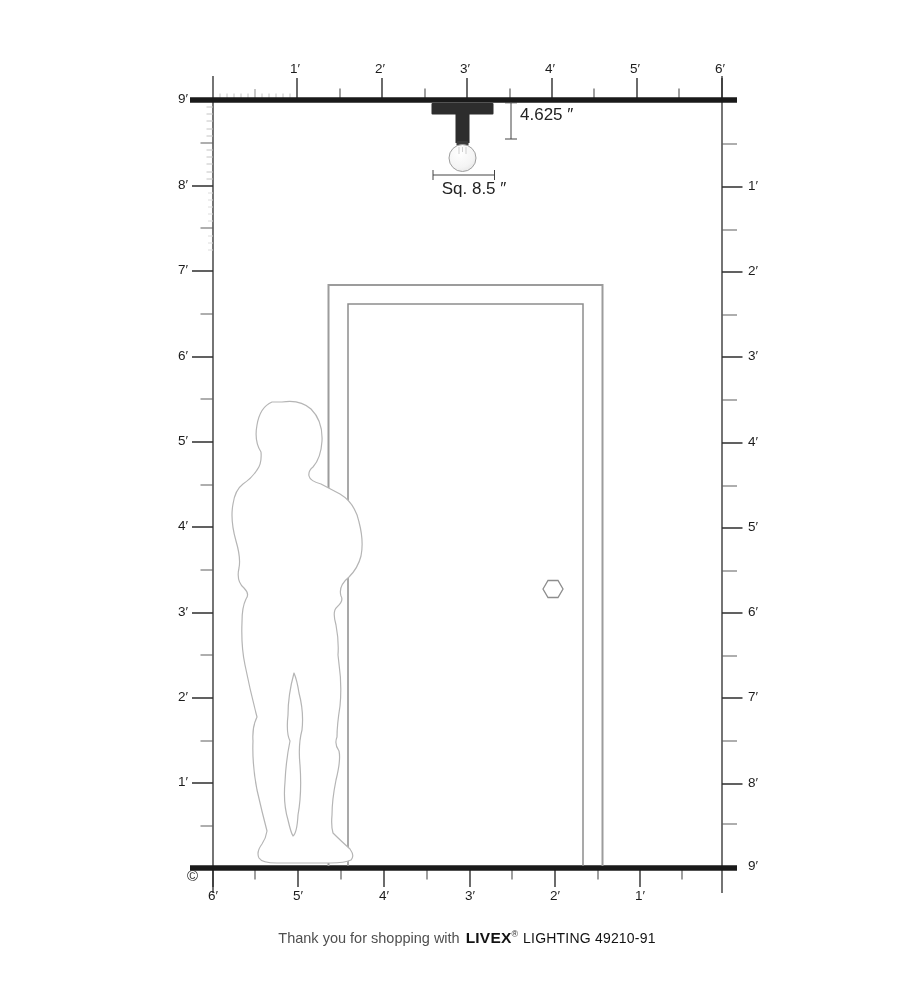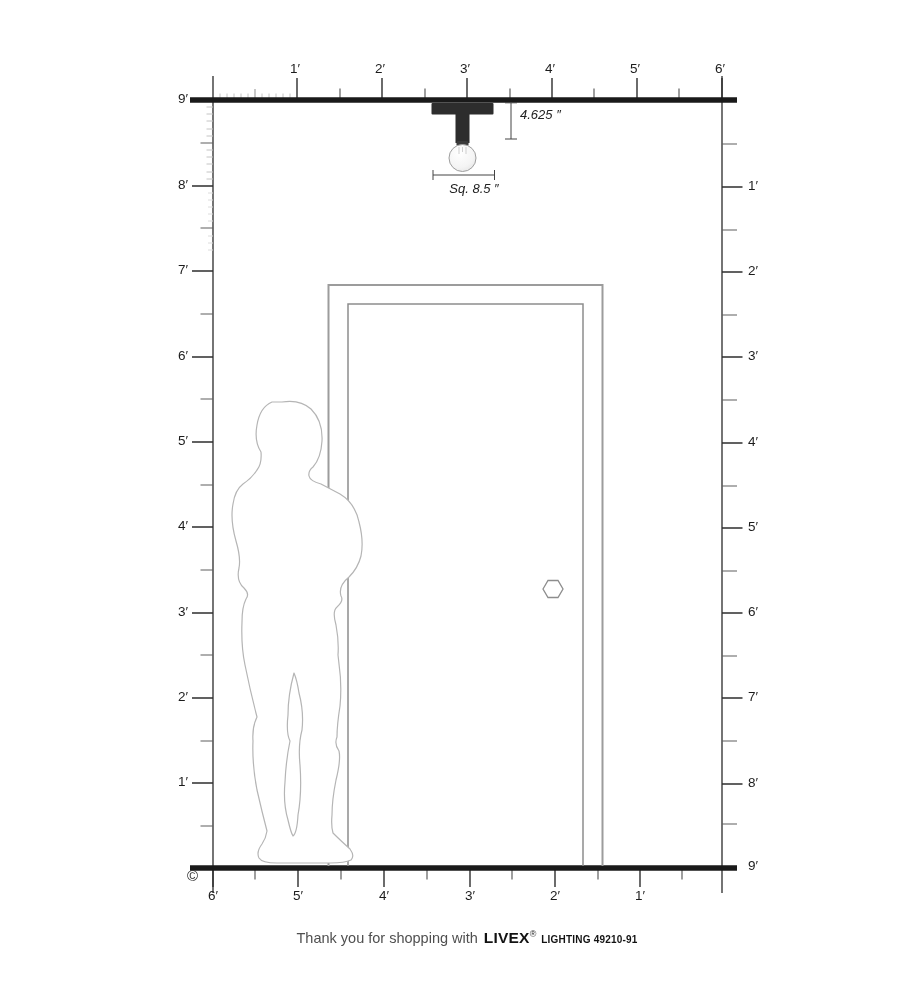--- a/index.html
+++ b/index.html
@@ -8,33 +8,32 @@
     font-family:"Liberation Sans",sans-serif;overflow:hidden;
   }
   .canvas svg{position:absolute;left:0;top:0;}
   .lbl{
     position:absolute;font-size:13.5px;color:#1c1c1c;line-height:16px;
     white-space:nowrap;
   }
   .lbl.c{text-align:center;width:28px;}
   .lbl.r{text-align:right;width:31px;}
   .dim{
-    position:absolute;font-size:13px;color:#222;line-height:13px;
+    position:absolute;font-size:17px;color:#222;line-height:13px;
     white-space:nowrap;
-    font-style:italic;
   }
   .dim.c{text-align:center;width:76px;}
   .copyright{position:absolute;font-size:15px;color:#2e2e2e;line-height:16px;}
   .footer{
     position:absolute;left:24px;right:0;top:929px;text-align:center;
     color:#4f4f4f;font-size:14.5px;
   }
   .footer .brand{font-weight:700;color:#121212;font-size:15.5px;margin-left:6px;letter-spacing:.2px;}
   .footer sup{font-size:9px;color:#2a2a2a;vertical-align:super;}
-  .footer .model{font-weight:700;color:#121212;font-size:10px;margin-left:5px;letter-spacing:.2px;}
+  .footer .model{font-weight:400;color:#121212;font-size:14px;margin-left:5px;letter-spacing:.2px;}
 </style>
 </head>
 <body>
 
 <div class="canvas">
 
   <svg width="910" height="1000" viewBox="0 0 910 1000">
     <defs>
       <radialGradient id="bulbG" cx="40%" cy="32%" r="75%">
         <stop offset="0%" stop-color="#ffffff"></stop>

